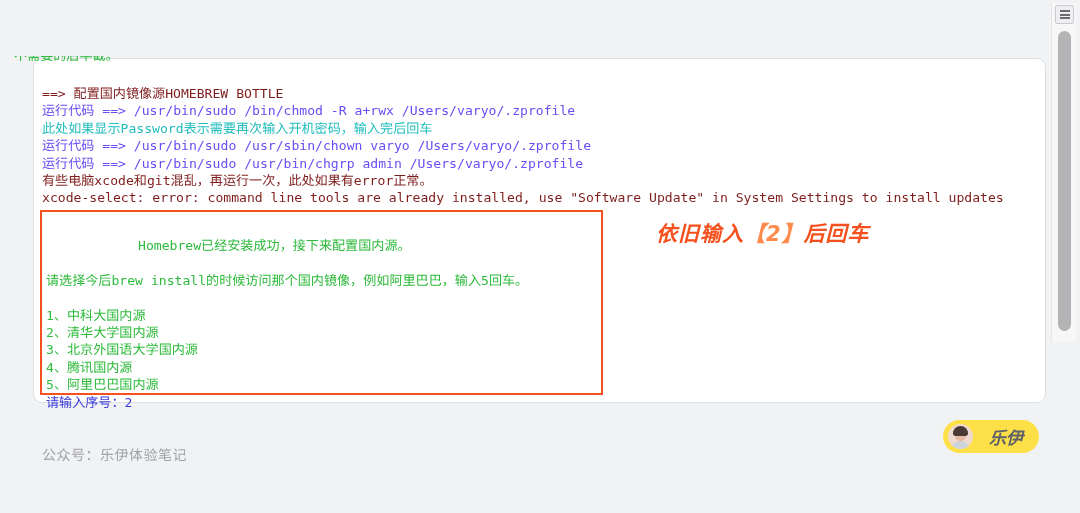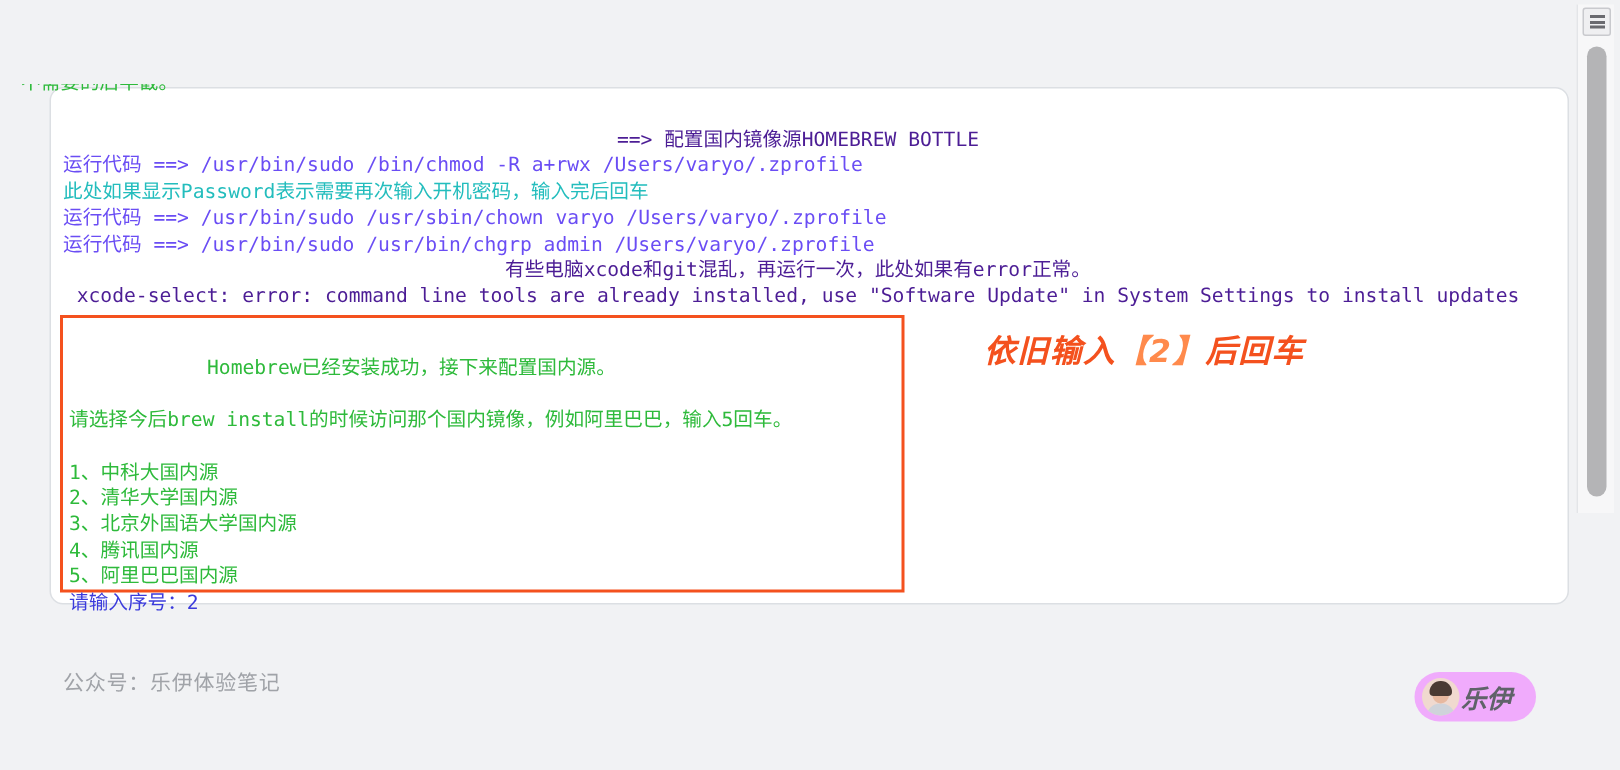--- a/index.html
+++ b/index.html
@@ -31,21 +31,21 @@
     height: 345px;
     background: #ffffff;
     border: 1px solid #dcdfe3;
     border-radius: 9px;
     box-sizing: border-box;
     overflow: hidden;
   }
 
   .t-line { white-space: pre; }
 
-  .c-black  { color: #4c1d95; text-align: center; }
+  .c-black  { color: #7f1d1d; }
   .c-green  { color: #2eba3b; }
   .c-cyan   { color: #23bdbd; }
   .c-purple { color: #6a4df4; }
   .c-blue   { color: #3b3bdc; }
 
   .clipped-top {
     position: absolute;
     left: 14px;
     top: 56px;
     width: 300px;
@@ -165,28 +165,28 @@
     font-family: "DejaVu Sans", "Liberation Sans", sans-serif;
     font-size: 14px;
     color: #a0a3a8;
     letter-spacing: 0.5px;
     white-space: pre;
   }
 
   .badge {
     position: absolute;
     left: 943px;
-    top: 448px;
+    top: 420px;
     height: 33px;
     padding: 0 16px 0 5px;
-    background: #f0abfc;
+    background: #fde047;
     border-radius: 17px;
     display: flex;
     align-items: center;
-    gap: 1px;
+    gap: 16px;
     box-sizing: border-box;
   }
   .badge-avatar {
     width: 25px;
     height: 25px;
     border-radius: 50%;
     background: #f0d9cf;
     position: relative;
     overflow: hidden;
     flex: 0 0 auto;

